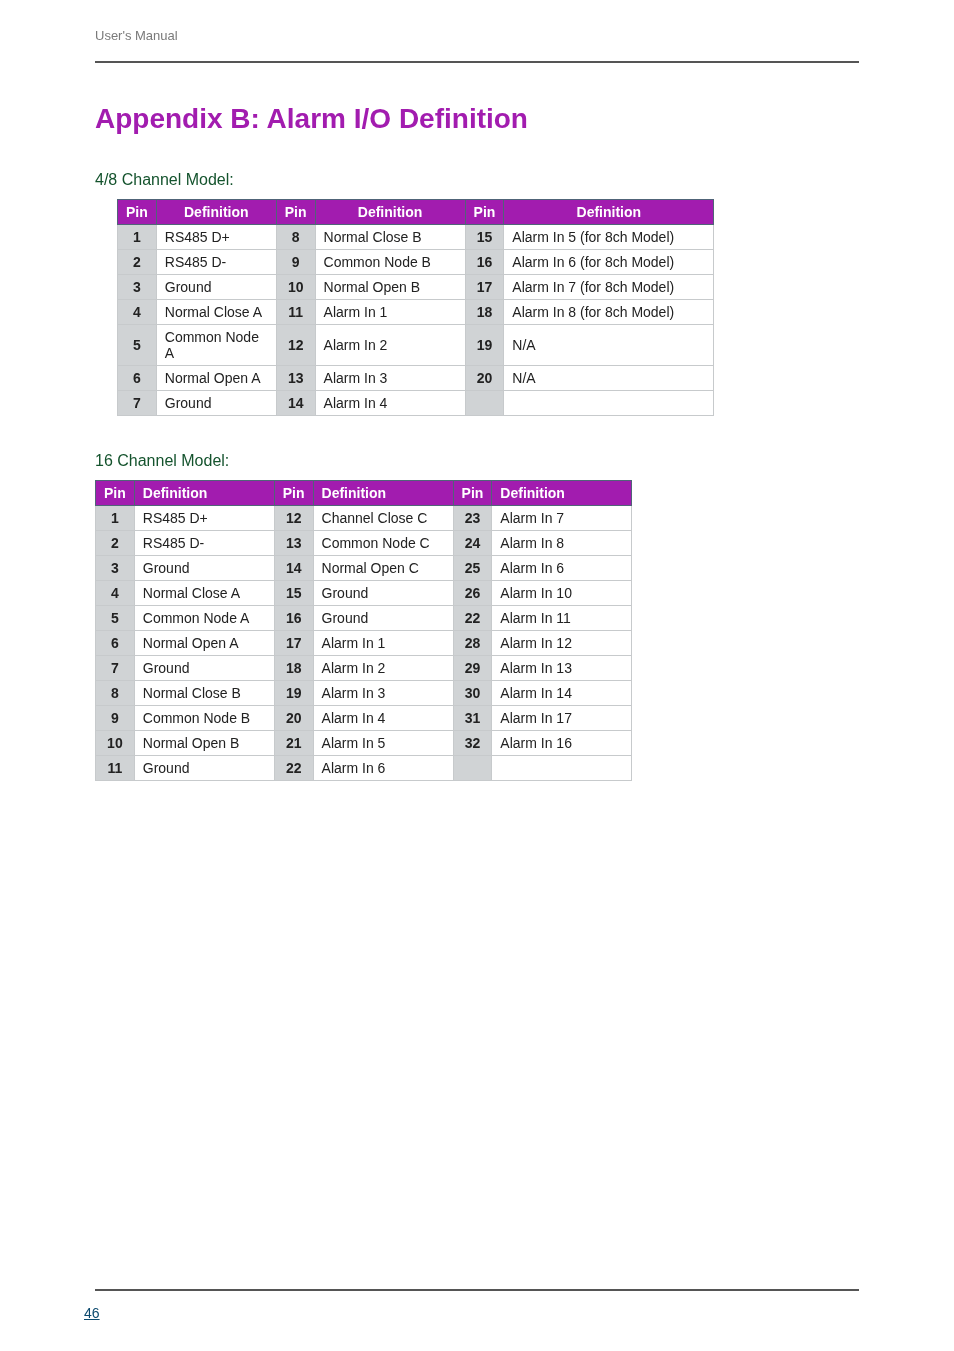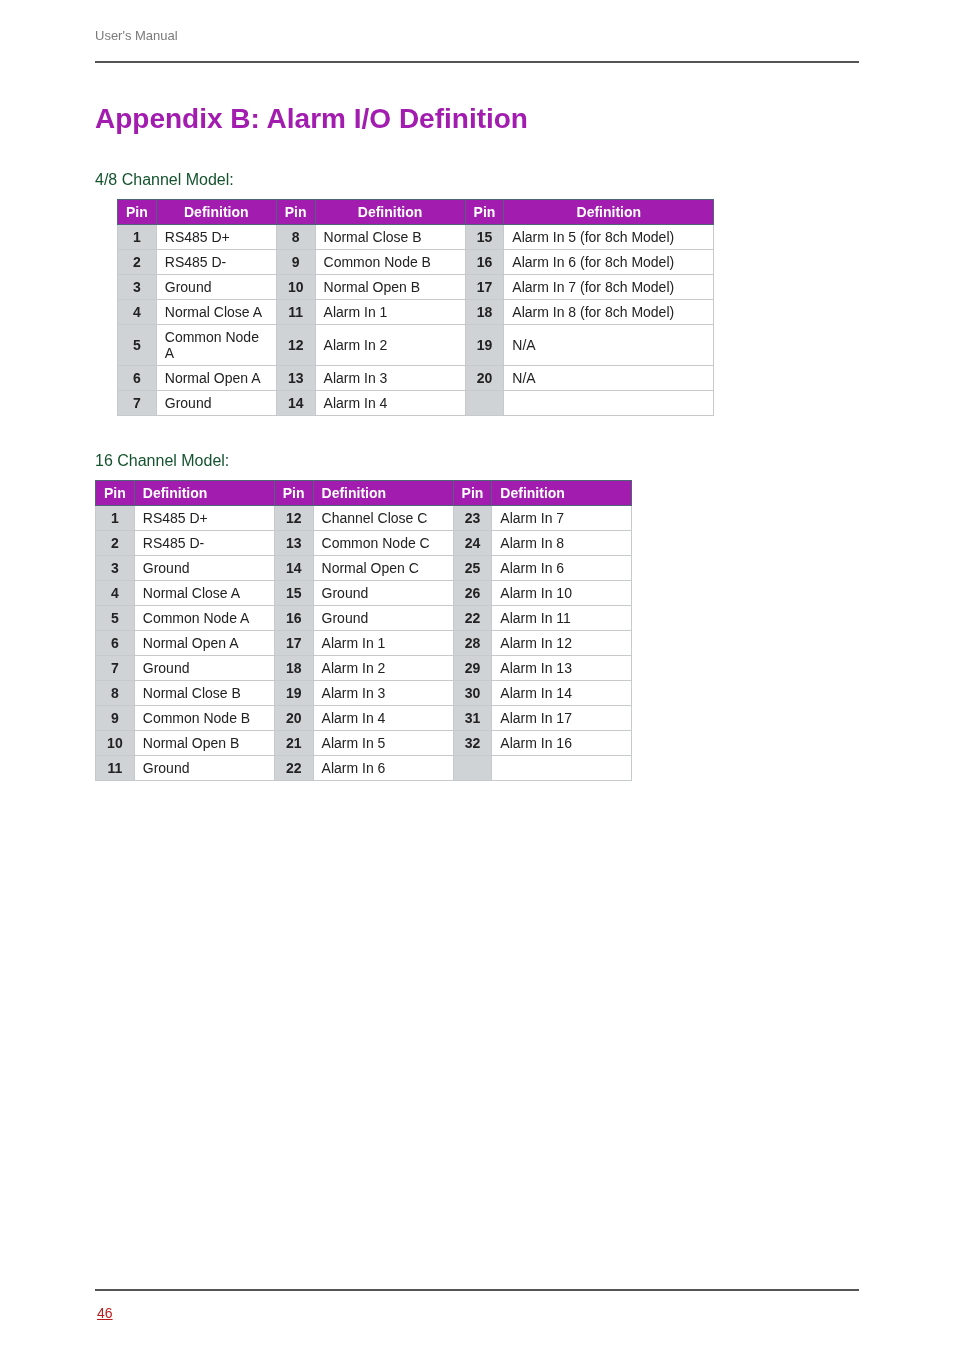--- a/index.html
+++ b/index.html
@@ -75,24 +75,24 @@
   .footer-rule {
     position: absolute;
     left: 95px;
     right: 95px;
     bottom: 60px;
     height: 2px;
     background: #555;
   }
   .page-num {
     position: absolute;
-    left: 97px;
+    left: 84px;
     bottom: 30px;
     font-size: 14px;
-    color: #b91c1c;
+    color: #0c4a6e;
     text-decoration: underline;
   }
 </style>
 </head>
 <body>
 
 <div class="header-bar">
   <span>User's Manual</span>
 </div>
 <div class="header-rule"></div>

